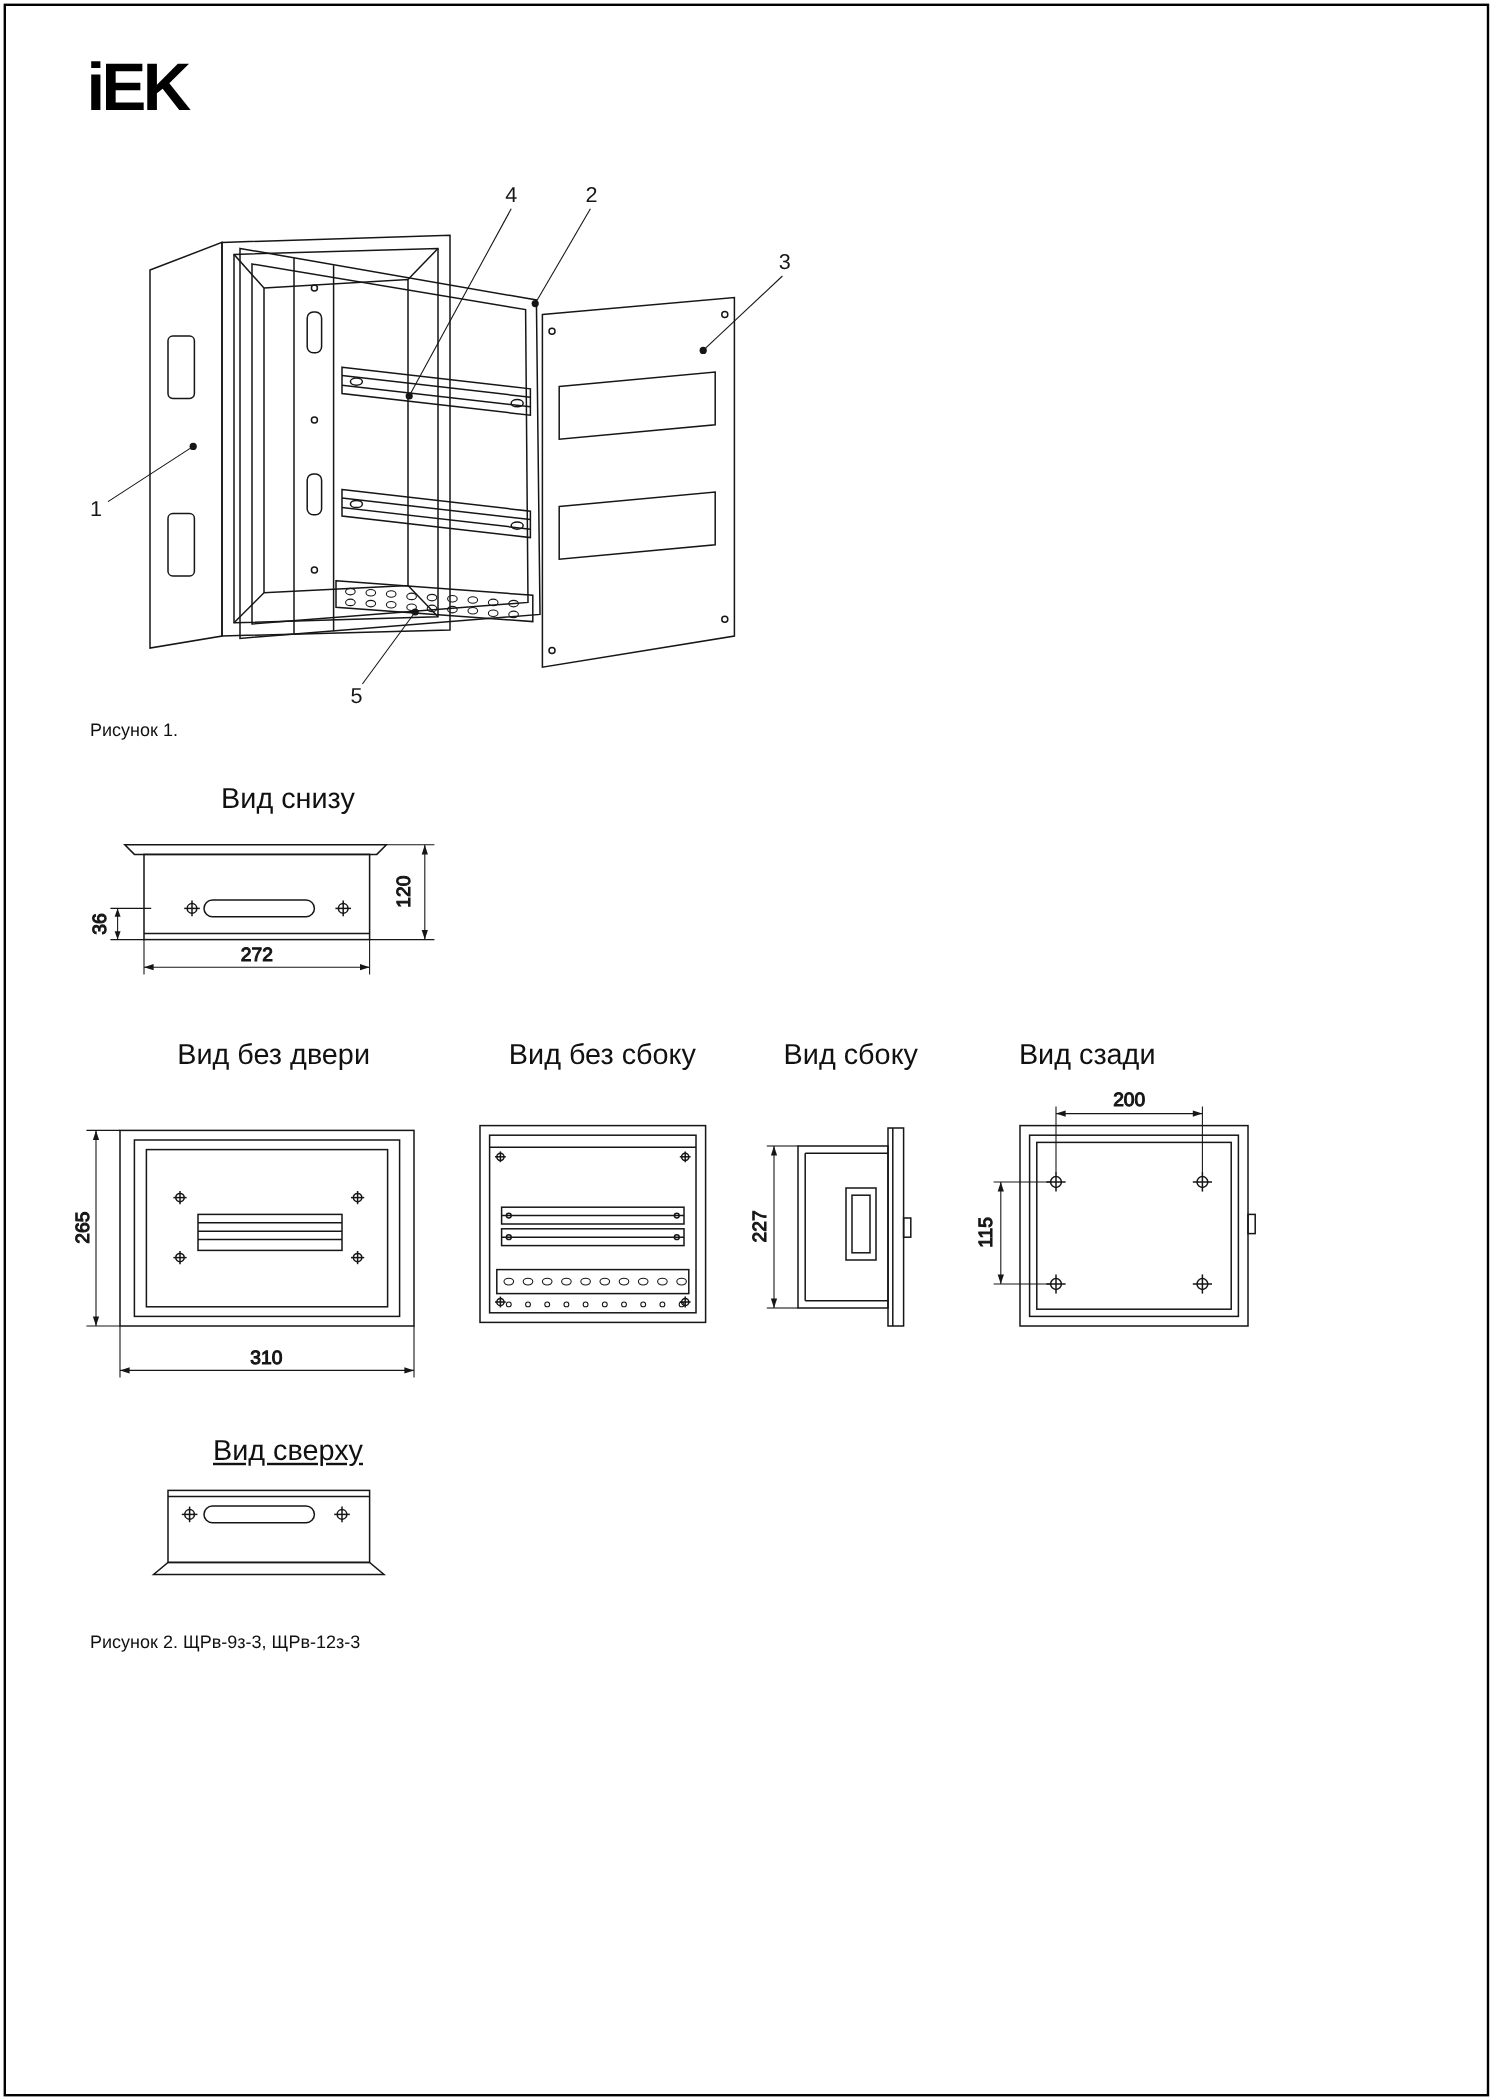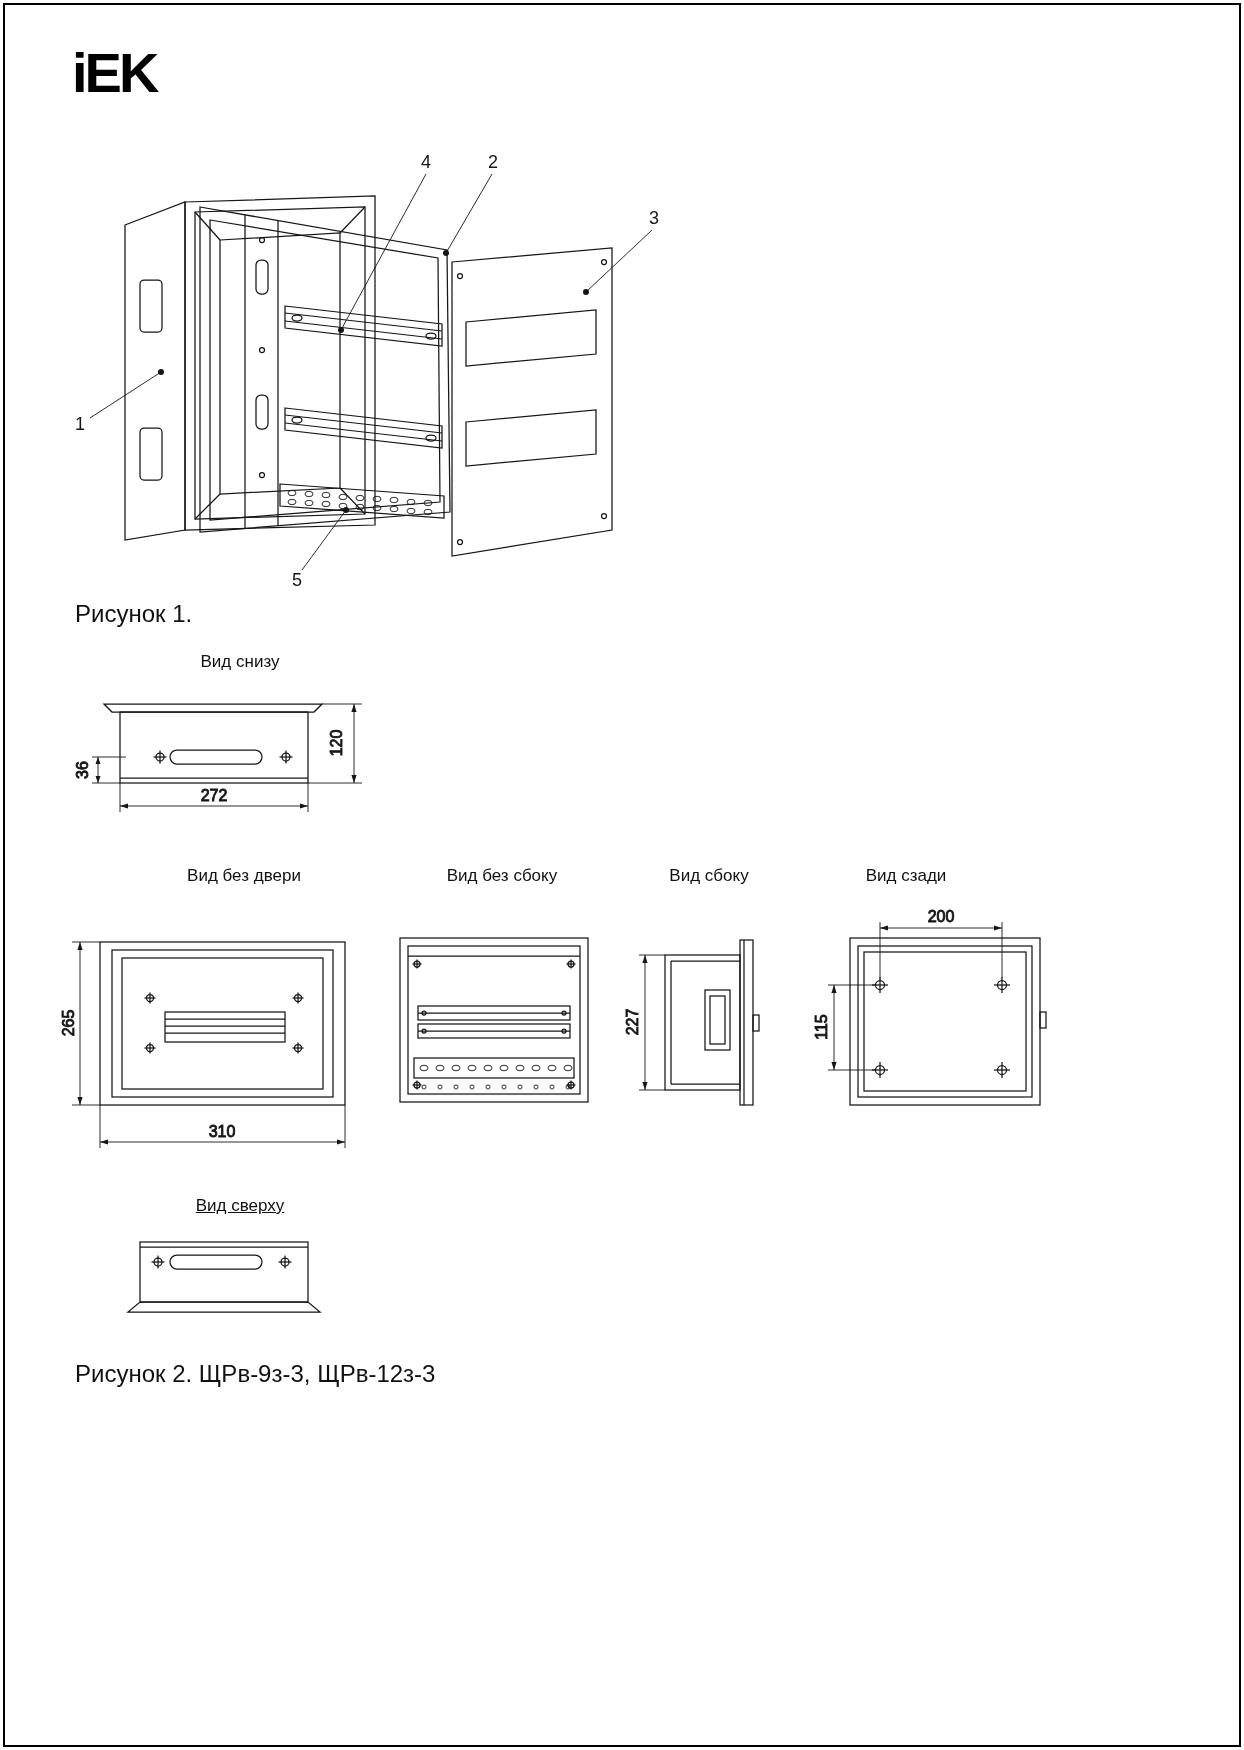--- a/index.html
+++ b/index.html
@@ -2,22 +2,22 @@
 <html><head>
 <meta charset="utf-8">
 <style>
   * { margin:0; padding:0; box-sizing:border-box; }
   html,body { background:#fff; }
   body { font-family:"Liberation Sans", sans-serif; color:#111; }
   .page { position:relative; width:1244px; height:1750px; background:#ffffff; overflow:hidden; }
   .page-border { position:absolute; left:3px; top:3px; right:3px; bottom:3px; border:2px solid #000; }
   .abs { position:absolute; }
   .logo { font-weight:bold; font-size:56px; letter-spacing:-3px; color:#000; }
-  .view-title { font-size:17px; text-align:center; white-space:nowrap; }
-  .caption { font-size:24px; white-space:nowrap; }
+  .view-title { font-size:24px; text-align:center; white-space:nowrap; }
+  .caption { font-size:15px; white-space:nowrap; }
   .legend-item { font-size:20px; line-height:25.5px; white-space:nowrap; }
   
   .ln   { stroke:#161616; stroke-width:1.25; fill:none; stroke-linejoin:miter; stroke-linecap:butt; }
   .thin { stroke:#161616; stroke-width:0.9;  fill:none; }
   .fillk{ fill:#161616; stroke:none; }
   .dimtext { font-size:16px; fill:#161616; font-family:"Liberation Sans", sans-serif; }
   .callout-num { font-size:18px; fill:#161616; font-family:"Liberation Sans", sans-serif; }
 </style>
 </head>
 <body>
@@ -121,21 +121,21 @@
       <text class="callout-num" x="594" y="84" text-anchor="middle">3</text>
       <text class="callout-num" x="20" y="290" text-anchor="middle">1</text>
       <text class="callout-num" x="237" y="446" text-anchor="middle">5</text>
     </g>
   </svg>
 
 
   <div class="abs caption" style="left:75px; top:600px;">Рисунок 1.</div>
 
   <div class="abs view-title" style="left:130px; top:652px; width:220px;">Вид снизу</div>
-  <div class="abs view-title" style="left:124px; top:866px; width:240px;">Вид без двери</div>
+  <div class="abs view-title" style="left:108px; top:866px; width:240px;">Вид без двери</div>
   <div class="abs view-title" style="left:382px; top:866px; width:240px;">Вид без сбоку</div>
   <div class="abs view-title" style="left:609px; top:866px; width:200px;">Вид сбоку</div>
   <div class="abs view-title" style="left:806px; top:866px; width:200px;">Вид сзади</div>
   <div class="abs view-title" style="left:130px; top:1196px; width:220px;text-decoration:underline;">Вид сверху</div>
 
   <svg class="abs" style="left:70px; top:690px;" width="310" height="135" viewBox="0 0 310 135">
     <g class="ln">
       <polygon points="34,14 252,14 244,22 42,22"></polygon>
       <rect x="50" y="22" width="188" height="71"></rect>
       <line x1="50" y1="88" x2="238" y2="88"></line>

